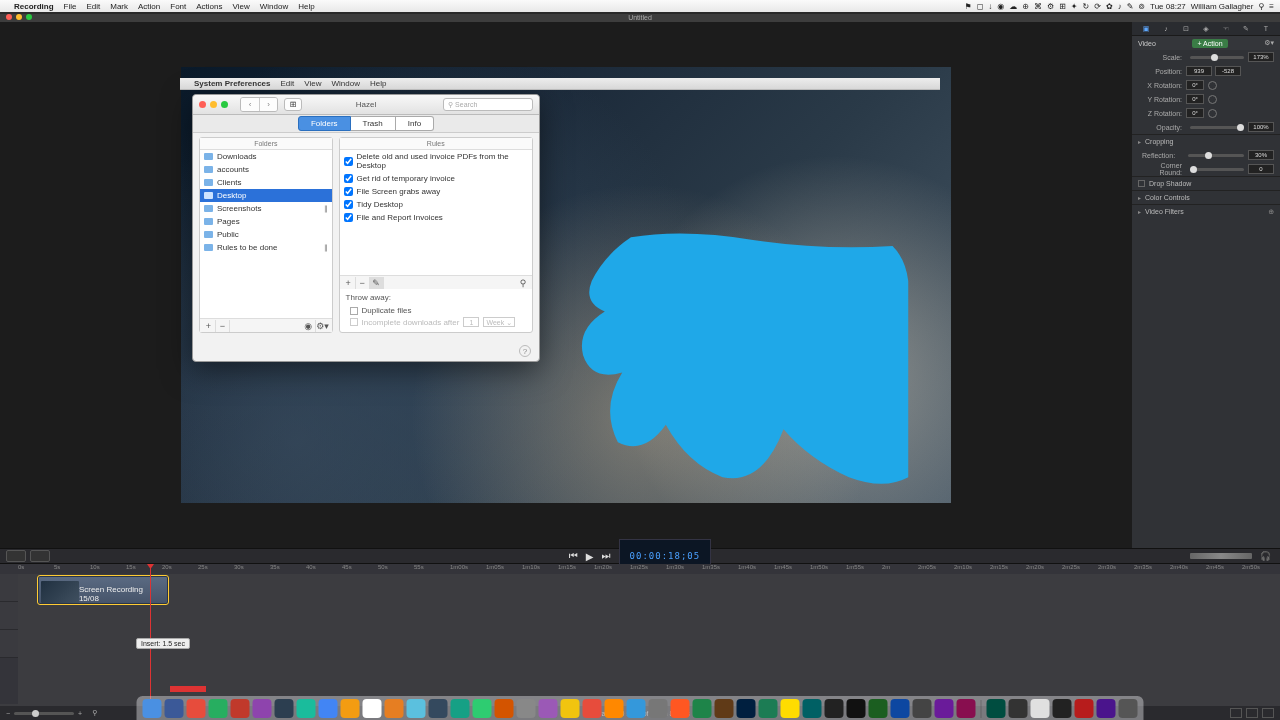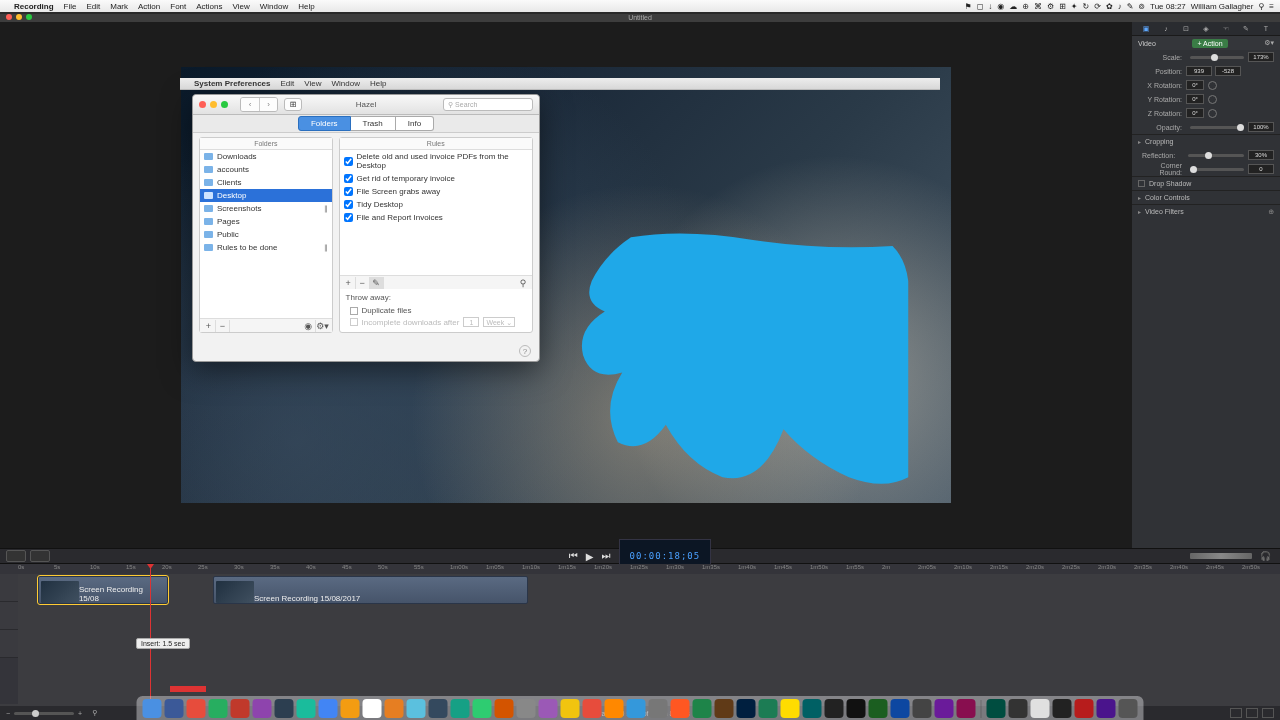--- a/index.html
+++ b/index.html
@@ -460,24 +460,20 @@
       </div>
     <div class="track-heads">
       <div class="th"></div>
       <div class="th"></div>
       <div class="th"></div>
     </div>
     <div class="tracks" id="tracks">
         <div class="clip sel" style="left: 20px; top: 2px; width: 130px;">
           <div class="thumb"></div>
           <span>Screen Recording 15/08</span>
-        </div>
-        <div class="clip" style="left: 195px; top: 2px; width: 315px;">
-          <div class="thumb"></div>
-          <span>Screen Recording 15/08/2017</span>
         </div>
         <div class="red-bar" style="left: 152px; width: 36px; top: 112px;"></div>
       </div>
     <div class="playhead" id="playhead" style="left: 150px;"></div>
     <div class="insert-tip" id="insert-tip" style="left: 136px; top: 74px;">Insert: 1.5 sec</div>
     <div class="tl-footer">
       <div class="zoom">
         <span>−</span>
         <div class="zslider">
             <div class="zt"></div>

